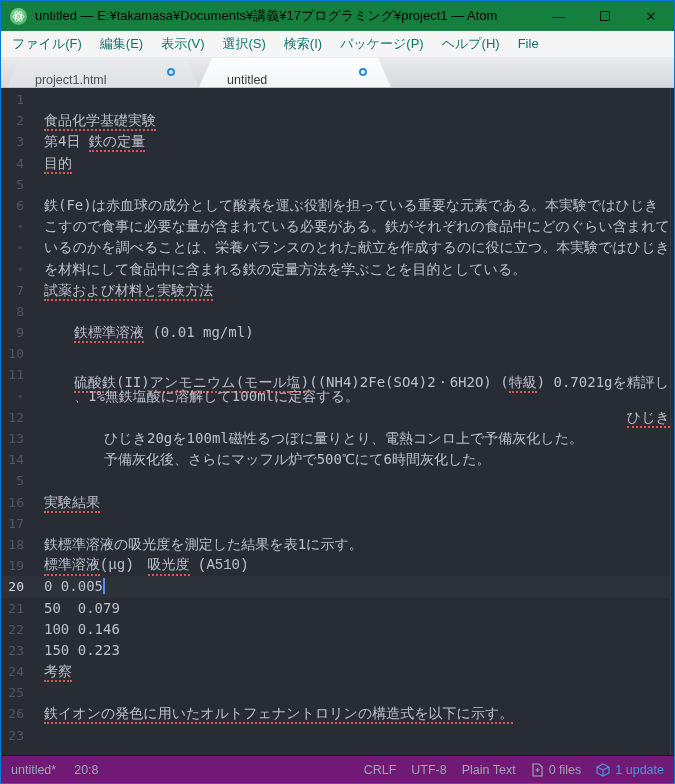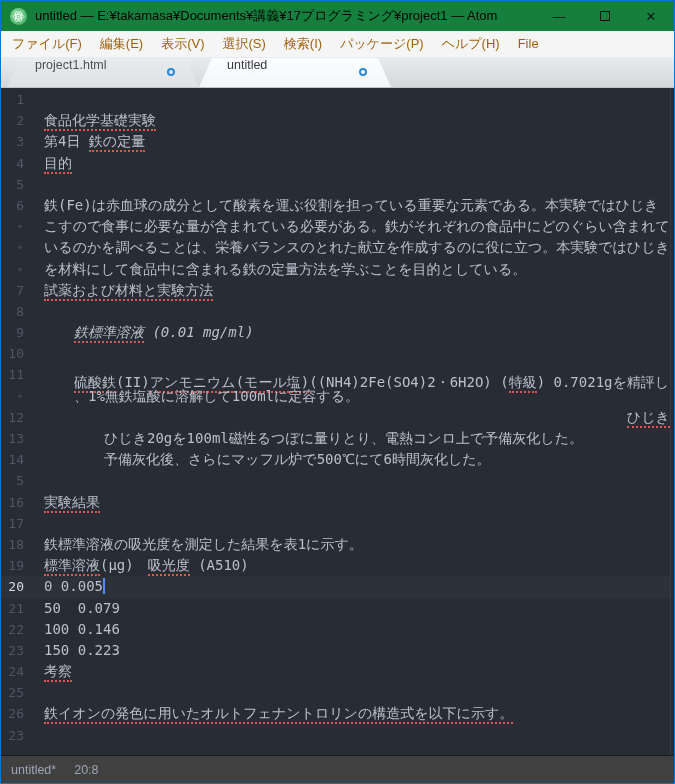--- a/index.html
+++ b/index.html
@@ -29,32 +29,32 @@
   .win-controls { margin-left:auto; display:flex; height:100%; }
   .win-btn { width:46px; height:100%; display:flex; align-items:center; justify-content:center;
              font-size:13px; color:#111; }
   .maxi-box { width:10px; height:10px; border:1px solid #111; display:inline-block; }
 
   
   .menubar {
     height:26px; flex:0 0 26px; background:#f5f5f5;
     display:flex; align-items:center; padding-left:2px;
   }
-  .menu-item { font-size:13px; color:#a16207; padding:0 9px; line-height:26px; white-space:nowrap; }
+  .menu-item { font-size:13px; color:#0f766e; padding:0 9px; line-height:26px; white-space:nowrap; }
 
   
   .tabbar {
     height:31px; flex:0 0 31px;
     background:linear-gradient(#e9ebed,#d5d7da);
     display:flex; align-items:flex-end; padding-left:6px;
     border-bottom:1px solid #c2c4c7;
   }
   .tab {
     position:relative; width:192px; height:29px;
-    display:flex; align-items:flex-start;
+    display:flex; align-items:flex-end;
     clip-path:polygon(13px 0, calc(100% - 13px) 0, 100% 100%, 0 100%);
     font-size:12.5px; color:#4d5257;
     filter:drop-shadow(0 0 1px rgba(0,0,0,.28));
   }
   .tab-inactive { background:linear-gradient(#e9ebed,#dee0e3); }
   .tab-active   { background:linear-gradient(#fcfdfe,#f4f5f7); color:#38393b; }
   .tab-label { margin-left:28px; }
   .mod-dot {
     position:absolute; right:24px; top:10px;
     width:8px; height:8px; border-radius:50%;
@@ -81,21 +81,21 @@
   .gutter.wrapmark { color:#3d434e; }
   .code { flex:1 1 auto; }
   .miss { border-bottom:2px dotted #e0564f; padding-bottom:1px; }
   .cursor { display:inline-block; width:2px; height:16px; background:#528bff; vertical-align:-3px; }
   .scroll-strip {
     flex:0 0 12px; border-left:1px solid #353a44; background:#282c34;
   }
 
   
   .statusbar {
-    height:28px; flex:0 0 28px; background:#404040;
+    height:28px; flex:0 0 28px; background:#701a75;
     border-top:1px solid #181a1f;
     display:flex; align-items:center;
     font-size:12.5px; color:#9da5b4; padding:0 10px;
   }
   .sb-left { display:flex; gap:18px; }
   .sb-right { margin-left:auto; display:flex; gap:15px; align-items:center; }
   .sb-item { display:flex; align-items:center; gap:5px; white-space:nowrap; }
   .sb-blue { color:#4e94d6; }
   .sb-icon svg { display:block; }
 </style>
@@ -157,44 +157,67 @@
         <div class="row"><div class="gutter">2</div><div class="code" style="padding-left: 13px;"><span class="miss">食品化学基礎実験</span></div></div>
         <div class="row"><div class="gutter">3</div><div class="code" style="padding-left: 13px;"><span>第4日 </span><span class="miss">鉄の定量</span></div></div>
         <div class="row"><div class="gutter">4</div><div class="code" style="padding-left: 13px;"><span class="miss">目的</span></div></div>
         <div class="row"><div class="gutter">5</div><div class="code" style="padding-left: 13px;"></div></div>
         <div class="row"><div class="gutter">6</div><div class="code" style="padding-left: 13px;"><span>鉄(Fe)は赤血球の成分として酸素を運ぶ役割を担っている重要な元素である。本実験ではひじき</span></div></div>
         <div class="row"><div class="gutter wrapmark">•</div><div class="code" style="padding-left: 13px;"><span>こすので食事に必要な量が含まれている必要がある。鉄がそれぞれの食品中にどのぐらい含まれて</span></div></div>
         <div class="row"><div class="gutter wrapmark">•</div><div class="code" style="padding-left: 13px;"><span>いるのかを調べることは、栄養バランスのとれた献立を作成するのに役に立つ。本実験ではひじき</span></div></div>
         <div class="row"><div class="gutter wrapmark">•</div><div class="code" style="padding-left: 13px;"><span>を材料にして食品中に含まれる鉄の定量方法を学ぶことを目的としている。</span></div></div>
         <div class="row"><div class="gutter">7</div><div class="code" style="padding-left: 13px;"><span class="miss">試薬および材料と実験方法</span></div></div>
         <div class="row"><div class="gutter">8</div><div class="code" style="padding-left: 13px;"></div></div>
-        <div class="row"><div class="gutter">9</div><div class="code" style="padding-left: 43px; font-style: italic;"><span class="miss">鉄標準溶液</span><span> (0.01 mg/ml)</span></div></div>
+        <div class="row"><div class="gutter">9</div><div class="code" style="padding-left: 43px;"><span class="miss">鉄標準溶液</span><span> (0.01 mg/ml)</span></div></div>
         <div class="row"><div class="gutter">10</div><div class="code" style="padding-left: 13px;"></div></div>
         <div class="row"><div class="gutter">11</div><div class="code" style="padding-left: 43px; margin-top: 8px;"><span class="miss">硫酸鉄</span><span>(II)</span><span class="miss">アンモニウム(モール塩)</span><span>((NH4)2Fe(SO4)2・6H2O) (</span><span class="miss">特級</span><span>) 0.7021gを精評し</span></div></div>
         <div class="row"><div class="gutter wrapmark">•</div><div class="code" style="padding-left: 43px;"><span>、1%無鉄塩酸に溶解して100mlに定容する。</span></div></div>
         <div class="row"><div class="gutter">12</div><div class="code" style="padding-left: 43px; text-align: right;"><span class="miss">ひじき</span></div></div>
         <div class="row"><div class="gutter">13</div><div class="code" style="padding-left: 73px;"><span>ひじき20gを100ml磁性るつぼに量りとり、電熱コンロ上で予備灰化した。</span></div></div>
         <div class="row"><div class="gutter">14</div><div class="code" style="padding-left: 73px;"><span>予備灰化後、さらにマッフル炉で500℃にて6時間灰化した。</span></div></div>
         <div class="row"><div class="gutter">5</div><div class="code" style="padding-left: 13px;"></div></div>
         <div class="row"><div class="gutter">16</div><div class="code" style="padding-left: 13px;"><span class="miss">実験結果</span></div></div>
         <div class="row"><div class="gutter">17</div><div class="code" style="padding-left: 13px;"></div></div>
         <div class="row"><div class="gutter">18</div><div class="code" style="padding-left: 13px;"><span>鉄標準溶液の吸光度を測定した結果を表1に示す。</span></div></div>
-        <div class="row"><div class="gutter">19</div><div class="code" style="padding-left: 13px;"><span class="miss">標準溶液</span><span>(μg)　</span><span class="miss">吸光度</span><span> (A510)</span></div></div>
+        <div class="row"><div class="gutter">19</div><div class="code" style="padding-left: 13px; font-family: Liberation Mono, monospace;"><span class="miss">標準溶液</span><span>(μg)　</span><span class="miss">吸光度</span><span> (A510)</span></div></div>
         <div class="row active"><div class="gutter">20</div><div class="code" style="padding-left: 13px;"><span>0 0.005</span><span class="cursor"></span></div></div>
         <div class="row"><div class="gutter">21</div><div class="code" style="padding-left: 13px;"><span>50  0.079</span></div></div>
         <div class="row"><div class="gutter">22</div><div class="code" style="padding-left: 13px;"><span>100 0.146</span></div></div>
         <div class="row"><div class="gutter">23</div><div class="code" style="padding-left: 13px;"><span>150 0.223</span></div></div>
         <div class="row"><div class="gutter">24</div><div class="code" style="padding-left: 13px;"><span class="miss">考察</span></div></div>
         <div class="row"><div class="gutter">25</div><div class="code" style="padding-left: 13px;"></div></div>
         <div class="row"><div class="gutter">26</div><div class="code" style="padding-left: 13px;"><span class="miss">鉄イオンの発色に用いたオルトフェナントロリンの構造式を以下に示す。</span></div></div>
         <div class="row"><div class="gutter">23</div><div class="code" style="padding-left: 13px;"></div></div>
       </div>
     <div class="scroll-strip"></div>
   </div>
 
   <div class="statusbar">
     <div class="sb-left">
       <span class="sb-item">untitled*</span>
       <span class="sb-item">20:8</span>
     </div>
+    <div class="sb-right">
+      <span class="sb-item">CRLF</span>
+      <span class="sb-item">UTF-8</span>
+      <span class="sb-item">Plain Text</span>
+      <span class="sb-item">
+        <span class="sb-icon">
+          <svg width="13" height="14" viewBox="0 0 13 14">
+            <path d="M2 1 h6 l3 3 v9 h-9 z" fill="none" stroke="#9da5b4" stroke-width="1.2"></path>
+            <path d="M4.5 7 h4 M6.5 5 v4" stroke="#9da5b4" stroke-width="1.2"></path>
+          </svg>
+        </span>
+        <span>0 files</span>
+      </span>
+      <span class="sb-item sb-blue">
+        <span class="sb-icon">
+          <svg width="14" height="14" viewBox="0 0 14 14">
+            <path d="M7 1 L13 4 V10 L7 13 L1 10 V4 Z" fill="none" stroke="#4e94d6" stroke-width="1.2"></path>
+            <path d="M1 4 L7 7 L13 4 M7 7 V13" fill="none" stroke="#4e94d6" stroke-width="1.2"></path>
+          </svg>
+        </span>
+        <span>1 update</span>
+      </span>
+    </div>
   </div>
 
 </div>
 
 </body></html>

